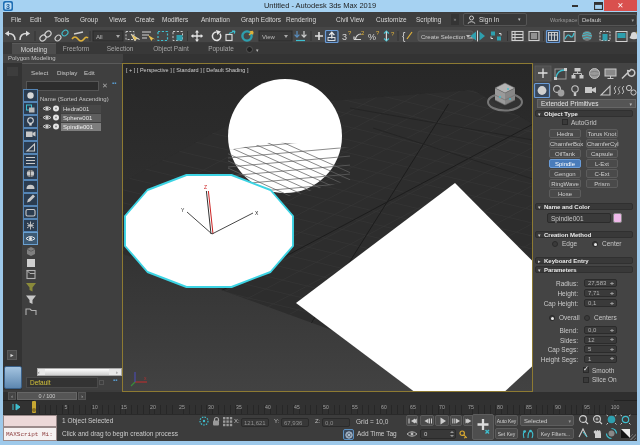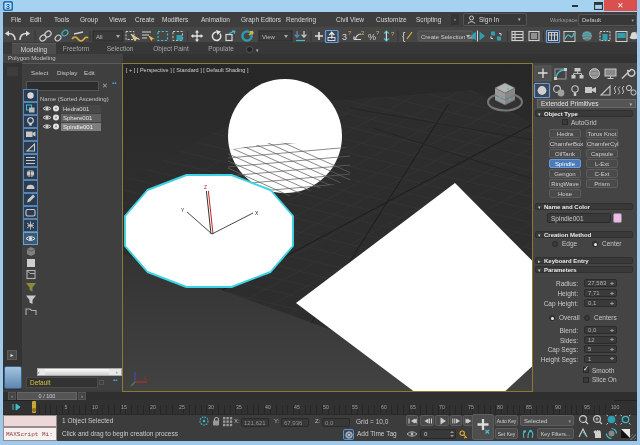--- a/index.html
+++ b/index.html
@@ -41,20 +41,21 @@
 .rolhead{position:absolute;left:2px;width:98px;height:7px;background:#393939;border:1px solid #303030;border-radius:2px;color:#e8e8e8;font-size:6px;font-weight:bold;line-height:7px;padding-left:8px;}
 .plabel{position:absolute;font-size:6.5px;color:#cacaca;text-align:right;white-space:nowrap;}
 .pfld{position:absolute;width:33px;height:8px;background:#3a3a3a;border:1px solid #2b2b2b;border-radius:2px;color:#b0b0b0;font-size:6px;line-height:7px;padding-left:3px;}
 .pfld::before{content:"";position:absolute;right:2px;top:1.5px;border-left:2px solid transparent;border-right:2px solid transparent;border-bottom:2.5px solid #999;}
 .pfld::after{content:"";position:absolute;right:2px;bottom:1.5px;border-left:2px solid transparent;border-right:2px solid transparent;border-top:2.5px solid #999;}
 </style></head>
 <body>
 <div id="app">
 
 <div class="abs" id="titlebar"></div>
+<div class="abs" id="title-text">Untitled - Autodesk 3ds Max 2019</div>
 <svg class="abs" style="left:3px;top:1px" width="11" height="11">
       <rect x="0" y="0" width="10" height="10" rx="2" fill="#1e6eb4"></rect>
       <rect x="1.5" y="1.5" width="7" height="7" rx="1.5" fill="#bcdcf4"></rect>
       <text x="5" y="7.6" font-size="7" font-weight="bold" fill="#1a5a9a" text-anchor="middle">3</text>
     </svg>
 <div class="abs" style="left:572px;top:5px;width:6px;height:2px;background:#333;"></div>
 <svg class="abs" style="left:594px;top:2px" width="9" height="8">
       <rect x="0.5" y="0.5" width="8" height="7" fill="none" stroke="#333" stroke-width="1.2"></rect>
       <rect x="0.5" y="0.5" width="8" height="2.4" fill="#333"></rect>
     </svg>

